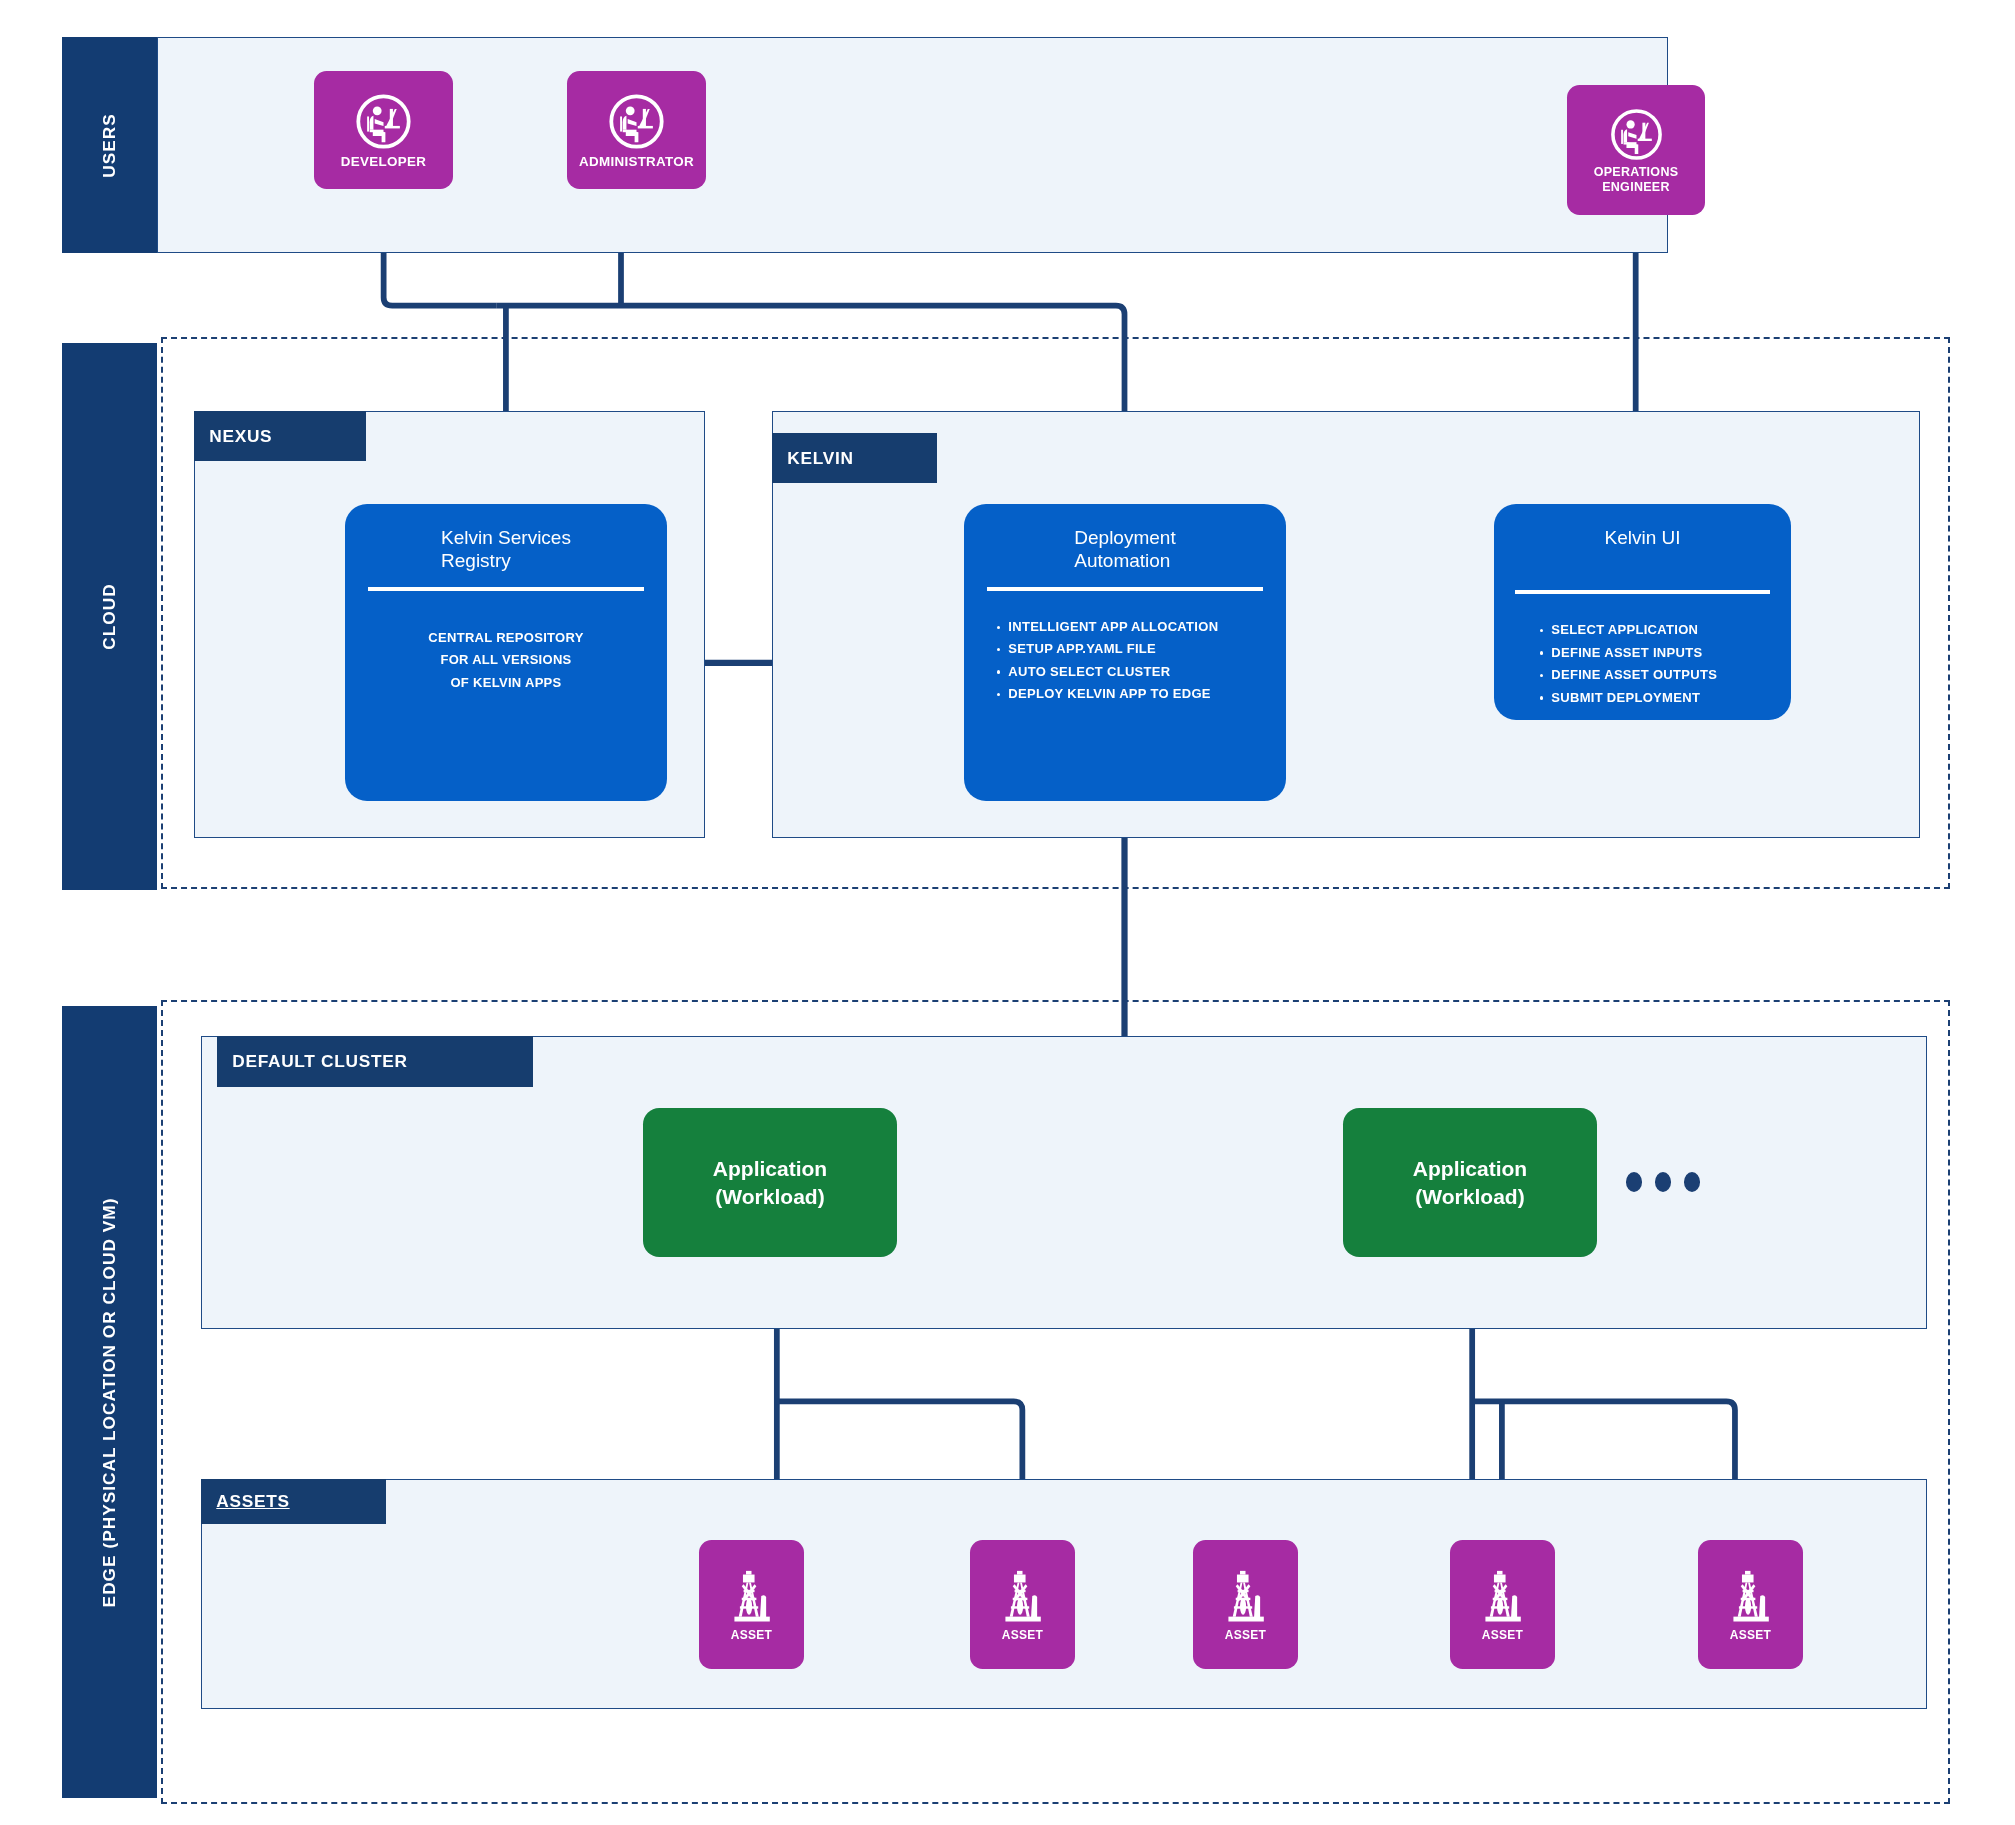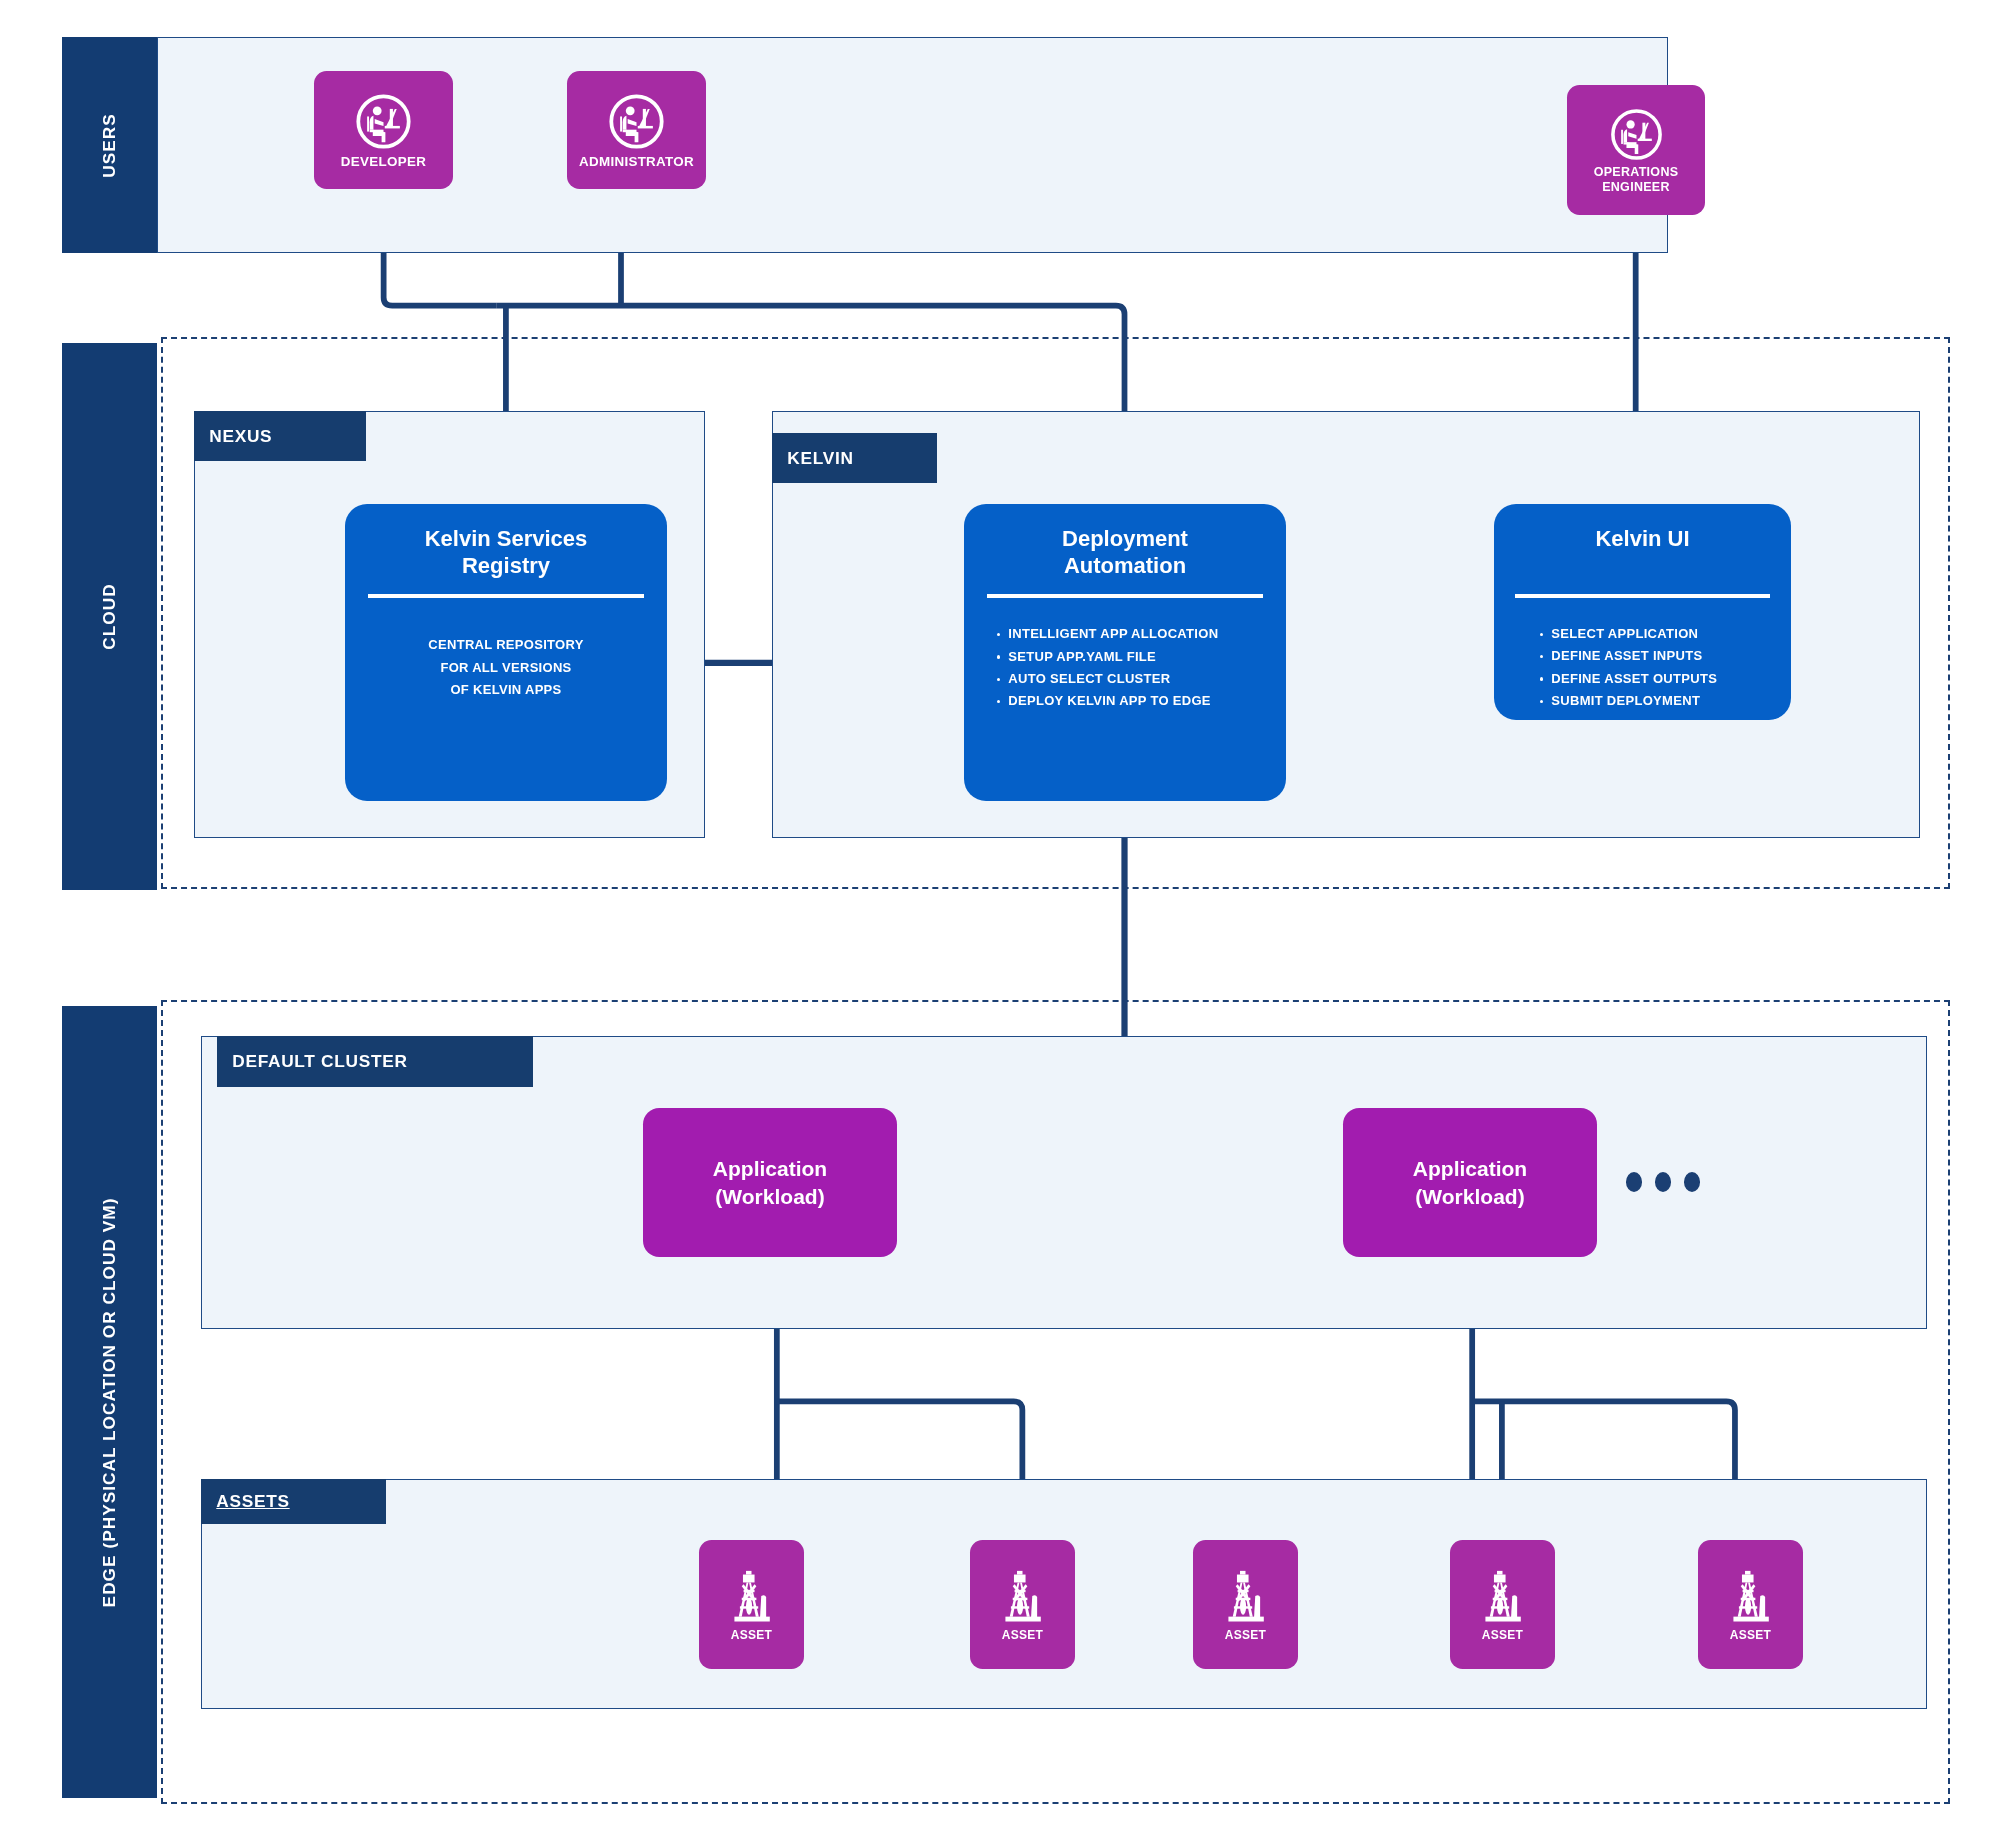--- a/index.html
+++ b/index.html
@@ -93,23 +93,23 @@
   .card {
     position: absolute;
     background: #0560C8;
     border-radius: 22px;
     color: #ffffff;
     display: flex;
     flex-direction: column;
     align-items: center;
   }
   .card .card-title {
-    font-weight: bold;
-    text-align: center;
-    font-size: 22px;
+    font-weight: normal;
+    text-align: left;
+    font-size: 19px;
     line-height: 1.22;
     white-space: pre-line;
   }
   .card .rule {
     height: 4.3px;
     background: #ffffff;
     width: 86%;
   }
   .card .bullets {
     list-style: none;
@@ -139,21 +139,21 @@
     font-size: 13px;
     letter-spacing: 0.3px;
     line-height: 1.72;
     text-align: center;
     white-space: pre-line;
   }
 
   
   .wl-card {
     position: absolute;
-    background: #a21caf;
+    background: #15803d;
     border-radius: 16.3px;
     color: #ffffff;
     display: flex;
     align-items: center;
     justify-content: center;
     font-weight: bold;
     font-size: 21px;
     text-align: center;
     line-height: 1.3;
     white-space: pre-line;

